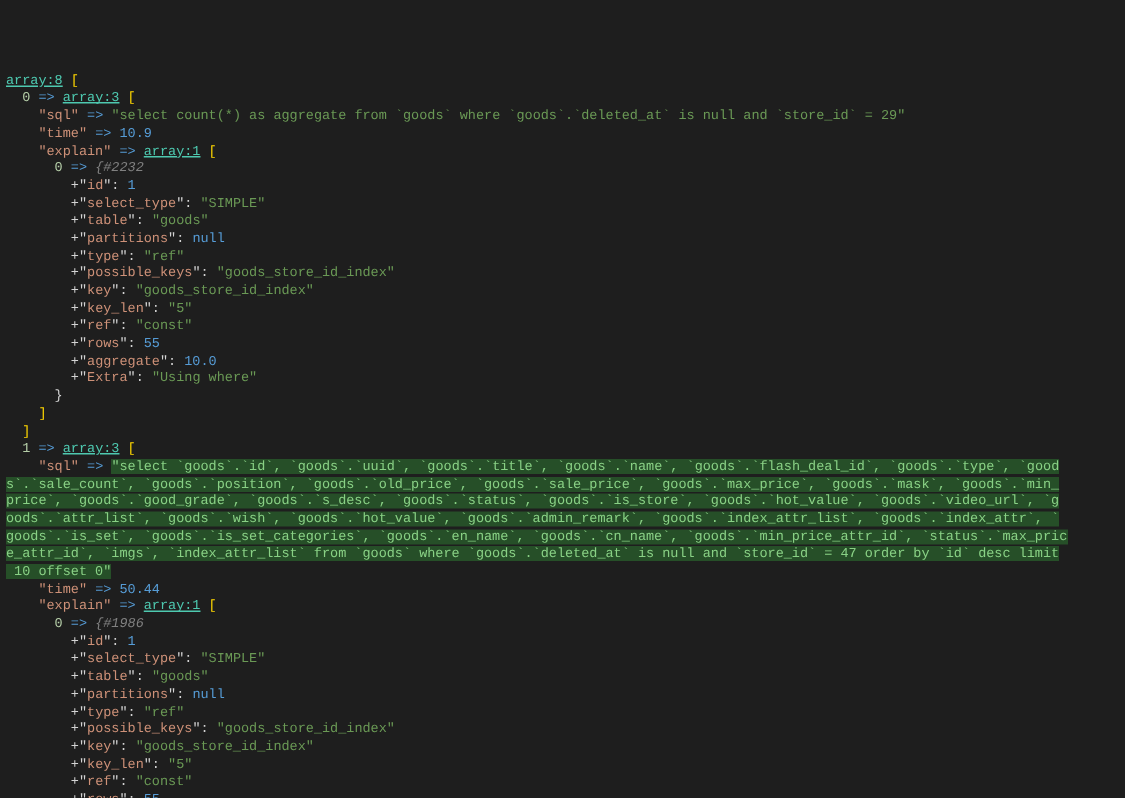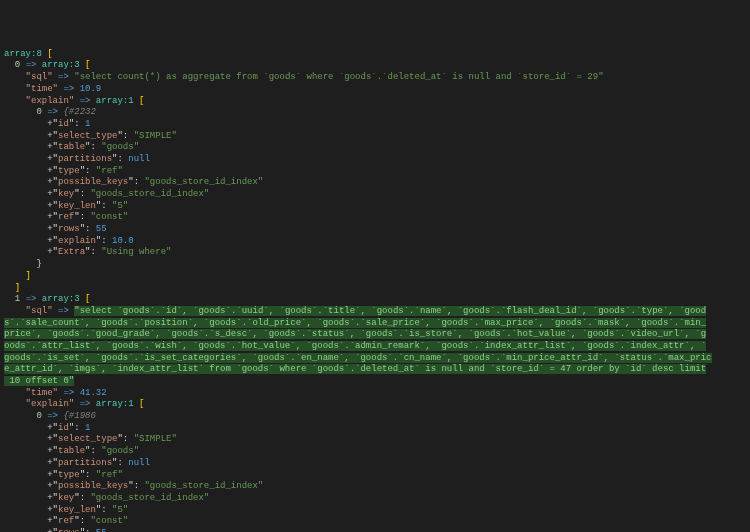--- a/index.html
+++ b/index.html
@@ -17,21 +17,21 @@
   }
   .c-key     { color: #ce9178; } 
   .c-arrow   { color: #569cd6; } 
   .c-str     { color: #6a9955; } 
   .c-num     { color: #569cd6; } 
   .c-idx     { color: #b5cea8; } 
   .c-punc    { color: #d4d4d4; } 
   .c-bracket { color: #ffd700; } 
   .c-hash    { color: #808080; font-style: italic; } 
   .c-null    { color: #569cd6; text-align: center; } 
-  .c-type    { color: #4ec9b0; } 
+  .c-type    { color: #4ec9b0; text-decoration: underline; } 
   .sql-hl    { color: #89d185; background: #264f28; display: inline; } 
 </style>
 </head>
 <body>
 
 
 
 <div id="dump"><span class="c-type">array:8</span> <span class="c-bracket">[</span>
   <span class="c-idx">0</span> <span class="c-arrow">=&gt;</span> <span class="c-type">array:3</span> <span class="c-bracket">[</span>
     <span class="c-key">"sql"</span> <span class="c-arrow">=&gt;</span> <span class="c-str">"select count(*) as aggregate from `goods` where `goods`.`deleted_at` is null and `store_id` = 29"</span>
@@ -41,34 +41,34 @@
         <span class="c-punc">+"</span><span class="c-key">id</span><span class="c-punc">": </span><span class="c-num">1</span>
         <span class="c-punc">+"</span><span class="c-key">select_type</span><span class="c-punc">": </span><span class="c-str">"SIMPLE"</span>
         <span class="c-punc">+"</span><span class="c-key">table</span><span class="c-punc">": </span><span class="c-str">"goods"</span>
         <span class="c-punc">+"</span><span class="c-key">partitions</span><span class="c-punc">": </span><span class="c-null">null</span>
         <span class="c-punc">+"</span><span class="c-key">type</span><span class="c-punc">": </span><span class="c-str">"ref"</span>
         <span class="c-punc">+"</span><span class="c-key">possible_keys</span><span class="c-punc">": </span><span class="c-str">"goods_store_id_index"</span>
         <span class="c-punc">+"</span><span class="c-key">key</span><span class="c-punc">": </span><span class="c-str">"goods_store_id_index"</span>
         <span class="c-punc">+"</span><span class="c-key">key_len</span><span class="c-punc">": </span><span class="c-str">"5"</span>
         <span class="c-punc">+"</span><span class="c-key">ref</span><span class="c-punc">": </span><span class="c-str">"const"</span>
         <span class="c-punc">+"</span><span class="c-key">rows</span><span class="c-punc">": </span><span class="c-num">55</span>
-        <span class="c-punc">+"</span><span class="c-key">explain</span><span class="c-punc">": </span><span class="c-num">10.0</span>
+        <span class="c-punc">+"</span><span class="c-key">aggregate</span><span class="c-punc">": </span><span class="c-num">10.0</span>
         <span class="c-punc">+"</span><span class="c-key">Extra</span><span class="c-punc">": </span><span class="c-str">"Using where"</span>
       <span class="c-punc">}</span>
     <span class="c-bracket">]</span>
   <span class="c-bracket">]</span>
   <span class="c-idx">1</span> <span class="c-arrow">=&gt;</span> <span class="c-type">array:3</span> <span class="c-bracket">[</span>
     <span class="c-key">"sql"</span> <span class="c-arrow">=&gt;</span> <span class="sql-hl">"select `goods`.`id`, `goods`.`uuid`, `goods`.`title`, `goods`.`name`, `goods`.`flash_deal_id`, `goods`.`type`, `good</span>
 <span class="sql-hl">s`.`sale_count`, `goods`.`position`, `goods`.`old_price`, `goods`.`sale_price`, `goods`.`max_price`, `goods`.`mask`, `goods`.`min_</span>
 <span class="sql-hl">price`, `goods`.`good_grade`, `goods`.`s_desc`, `goods`.`status`, `goods`.`is_store`, `goods`.`hot_value`, `goods`.`video_url`, `g</span>
 <span class="sql-hl">oods`.`attr_list`, `goods`.`wish`, `goods`.`hot_value`, `goods`.`admin_remark`, `goods`.`index_attr_list`, `goods`.`index_attr`, `</span>
 <span class="sql-hl">goods`.`is_set`, `goods`.`is_set_categories`, `goods`.`en_name`, `goods`.`cn_name`, `goods`.`min_price_attr_id`, `status`.`max_pric</span>
 <span class="sql-hl">e_attr_id`, `imgs`, `index_attr_list` from `goods` where `goods`.`deleted_at` is null and `store_id` = 47 order by `id` desc limit</span>
 <span class="sql-hl"> 10 offset 0"</span>
-    <span class="c-key">"time"</span> <span class="c-arrow">=&gt;</span> <span class="c-num">41.32</span>
+    <span class="c-key">"time"</span> <span class="c-arrow">=&gt;</span> <span class="c-num">50.44</span>
     <span class="c-key">"explain"</span> <span class="c-arrow">=&gt;</span> <span class="c-type">array:1</span> <span class="c-bracket">[</span>
       <span class="c-idx">0</span> <span class="c-arrow">=&gt;</span> <span class="c-hash">{#1986</span>
         <span class="c-punc">+"</span><span class="c-key">id</span><span class="c-punc">": </span><span class="c-num">1</span>
         <span class="c-punc">+"</span><span class="c-key">select_type</span><span class="c-punc">": </span><span class="c-str">"SIMPLE"</span>
         <span class="c-punc">+"</span><span class="c-key">table</span><span class="c-punc">": </span><span class="c-str">"goods"</span>
         <span class="c-punc">+"</span><span class="c-key">partitions</span><span class="c-punc">": </span><span class="c-null">null</span>
         <span class="c-punc">+"</span><span class="c-key">type</span><span class="c-punc">": </span><span class="c-str">"ref"</span>
         <span class="c-punc">+"</span><span class="c-key">possible_keys</span><span class="c-punc">": </span><span class="c-str">"goods_store_id_index"</span>
         <span class="c-punc">+"</span><span class="c-key">key</span><span class="c-punc">": </span><span class="c-str">"goods_store_id_index"</span>
         <span class="c-punc">+"</span><span class="c-key">key_len</span><span class="c-punc">": </span><span class="c-str">"5"</span>

